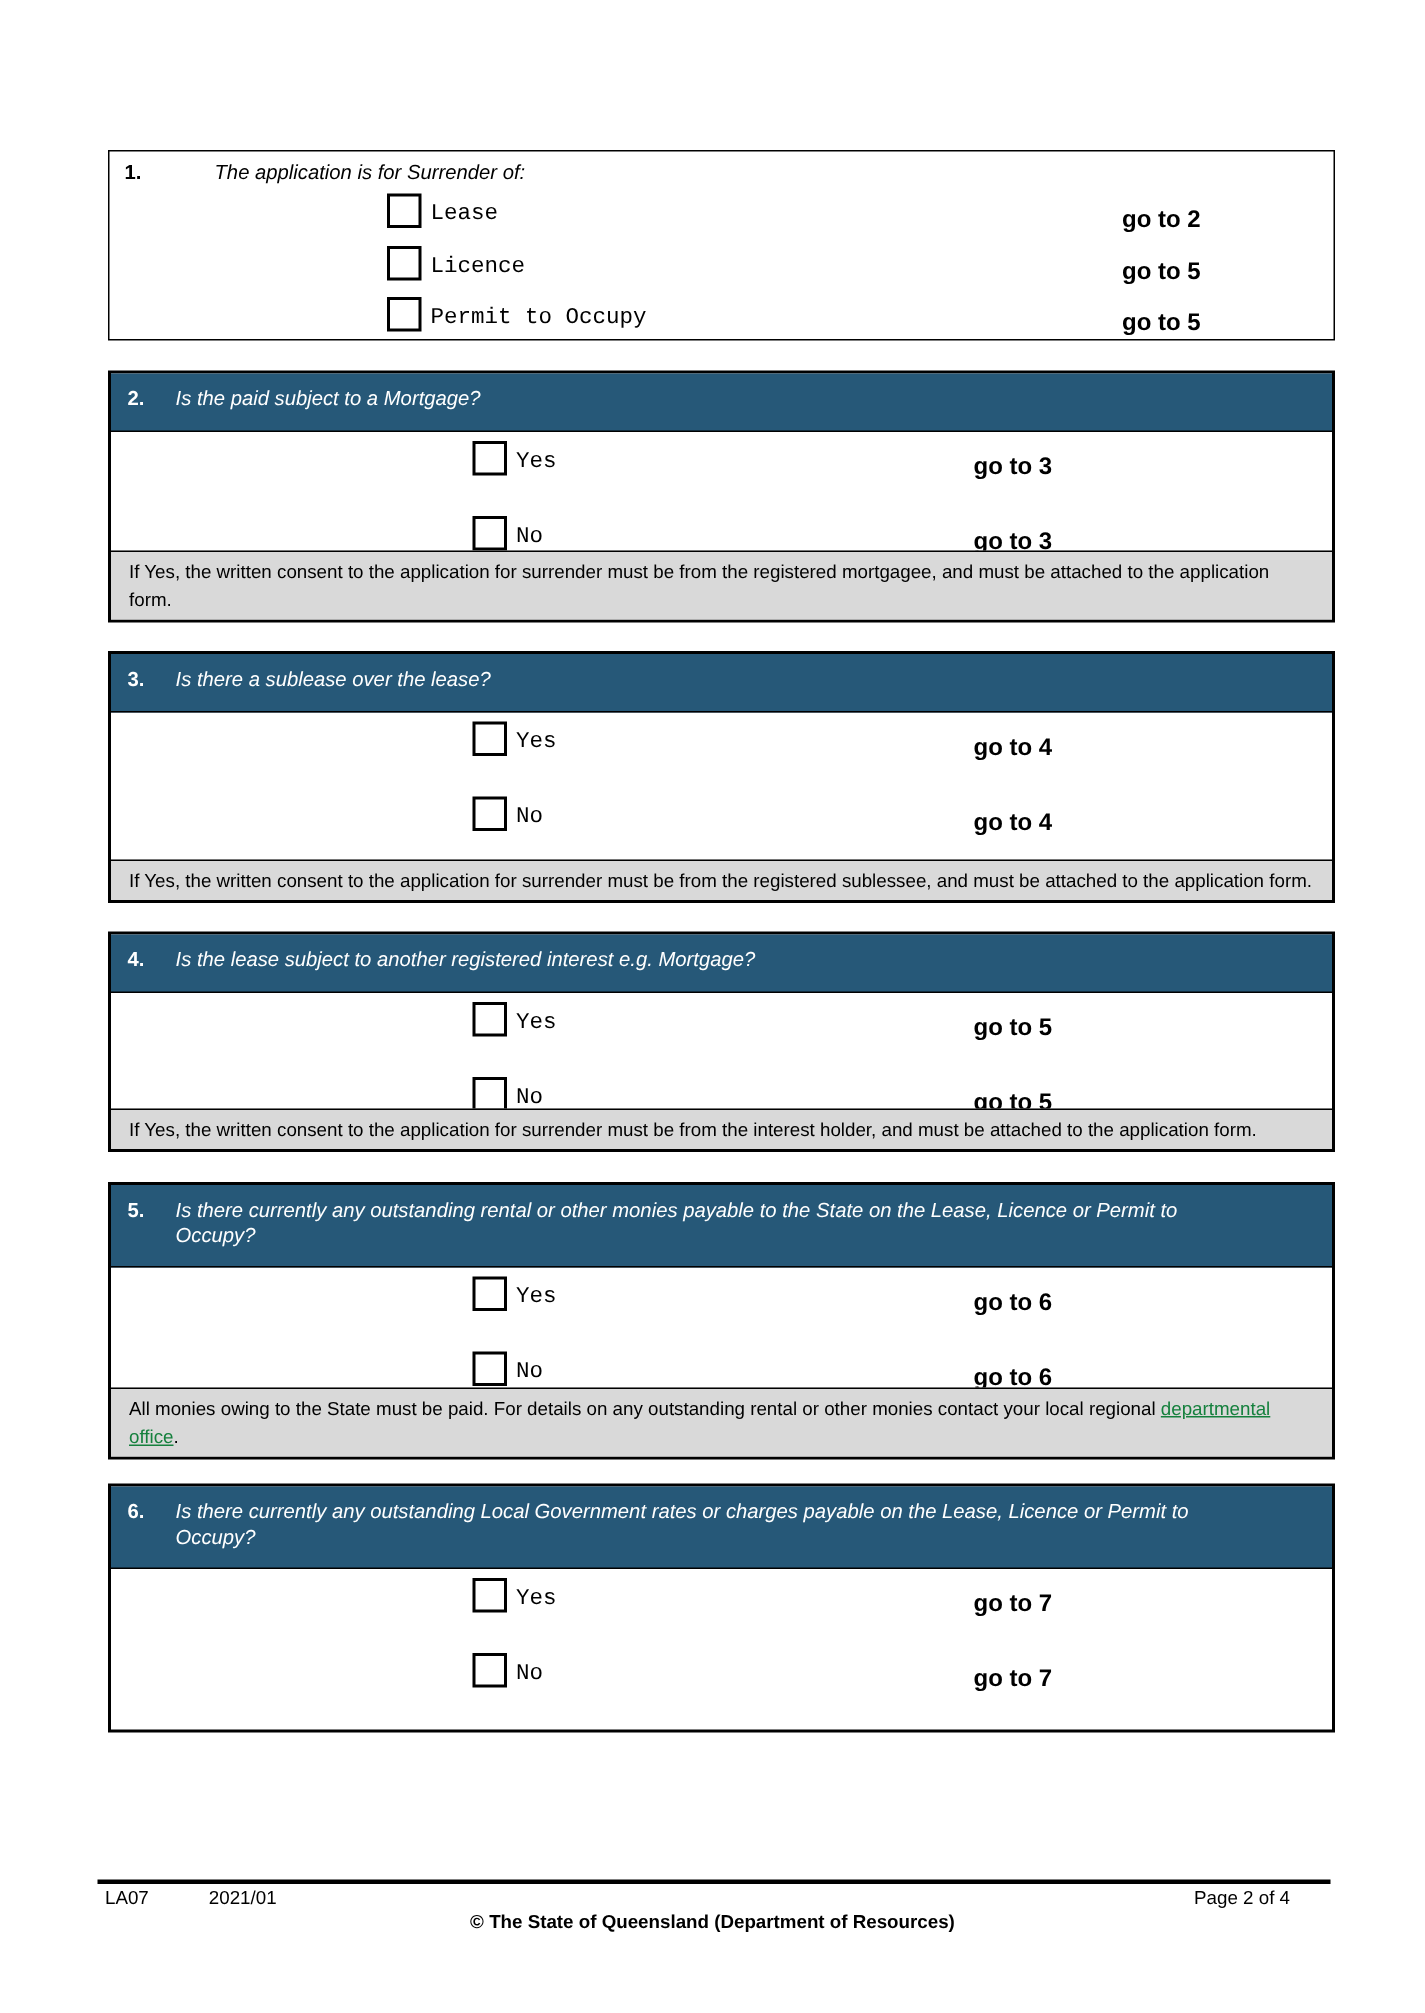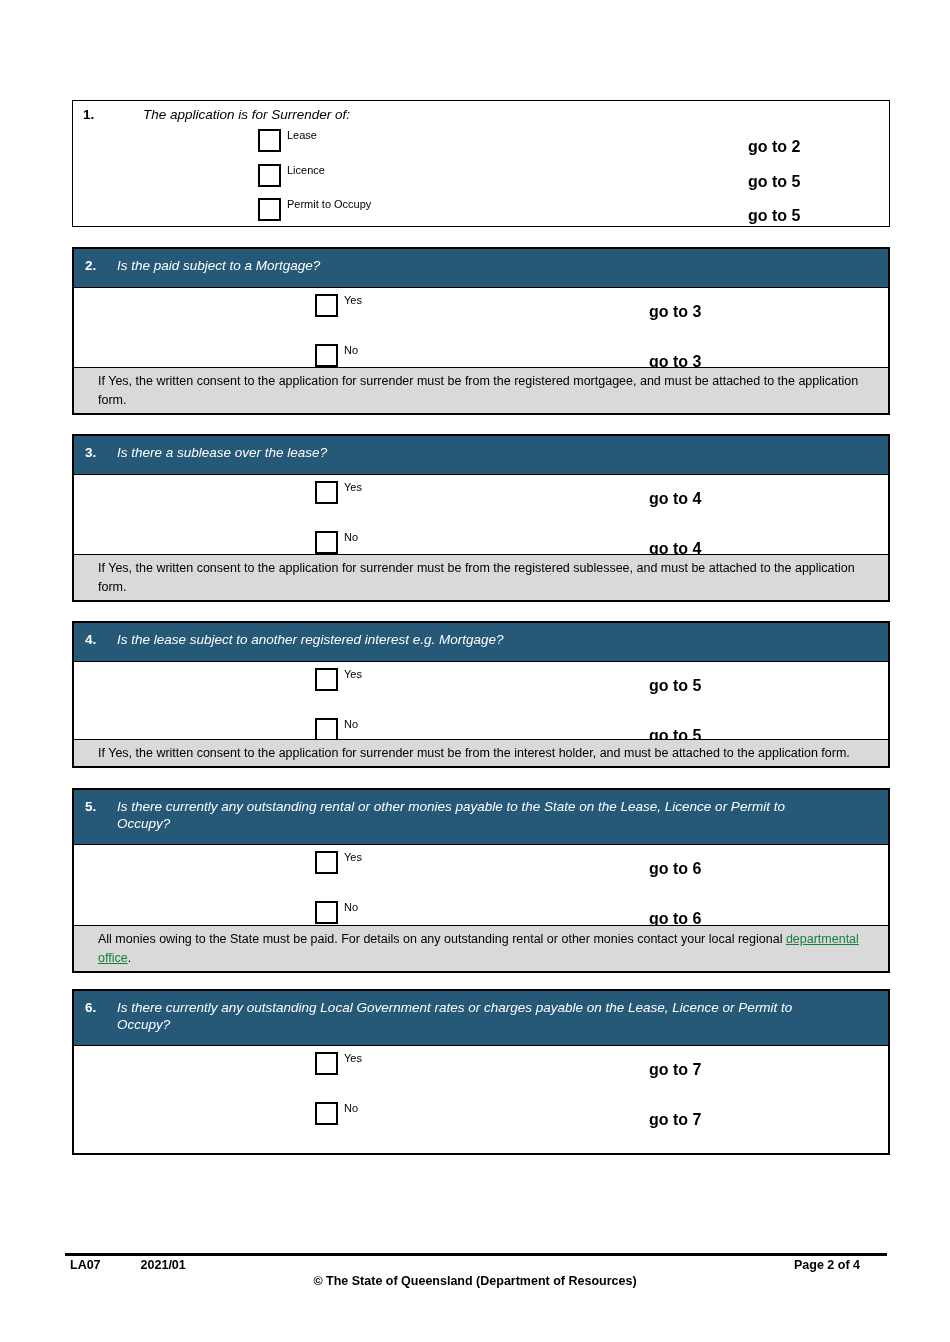--- a/index.html
+++ b/index.html
@@ -19,40 +19,41 @@
     font-size:13.5px; line-height:17px;
   }
   .banner.h1 { height:39px; }
   .banner.h2 { height:55px; }
   .q-num { width:32px; padding-left:11px; font-weight:bold; flex:0 0 auto; }
   .q-text { max-width:720px;font-style:italic; }
   
   .s1-head { position:absolute; top:6px; left:0; right:0; display:flex; font-size:13.5px; }
   .s1-head .q-num { width:60px; padding-left:10px; }
   .opt {
-    position:absolute; display:flex; height:23px;
-    font-size:11px;
+    position:absolute; display:flex; align-items:flex-end; height:23px;
+    font-size:15px;
+    font-family:Liberation Mono, monospace;
   }
   .cb {
     width:19px; height:19px; border:2px solid #000; background:#fff;
     display:inline-block; flex:0 0 auto; cursor:pointer;
   }
   .opt .lbl { margin-left:6px; padding-bottom:1px; }
   .goto { position:absolute; font-weight:bold; font-size:16px; }
   .note {
     position:absolute; left:0; right:0; bottom:0; background:#d9d9d9;
-    border-top:1px solid #000; padding:4px 24px; box-sizing:border-box;
+    border-top:1px solid #000; padding:4px 12px; box-sizing:border-box;
     font-size:12.5px; line-height:18.5px;
   }
   .note a { color:#15803d; text-decoration:underline; cursor:pointer; }
   
   .footer-line { position:absolute; left:65px; top:1253px; width:822px; height:3px; background:#000; }
   .footer-row {
     position:absolute; left:65px; top:1258px; width:822px; display:flex;
-    font-size:12.5px; font-weight:bold;
+    font-size:12.5px; font-weight:normal;
   }
   .footer-row .fc { margin-left:5px; }
   .footer-row .fv { margin-left:40px; }
   .footer-row .sp { flex:1; }
   .footer-row .pg { margin-right:27px; }
   .footer-copy {
     position:absolute; left:0; top:1274px; width:950px; text-align:center;
     font-size:12.5px; font-weight:bold;
   }
 </style>

